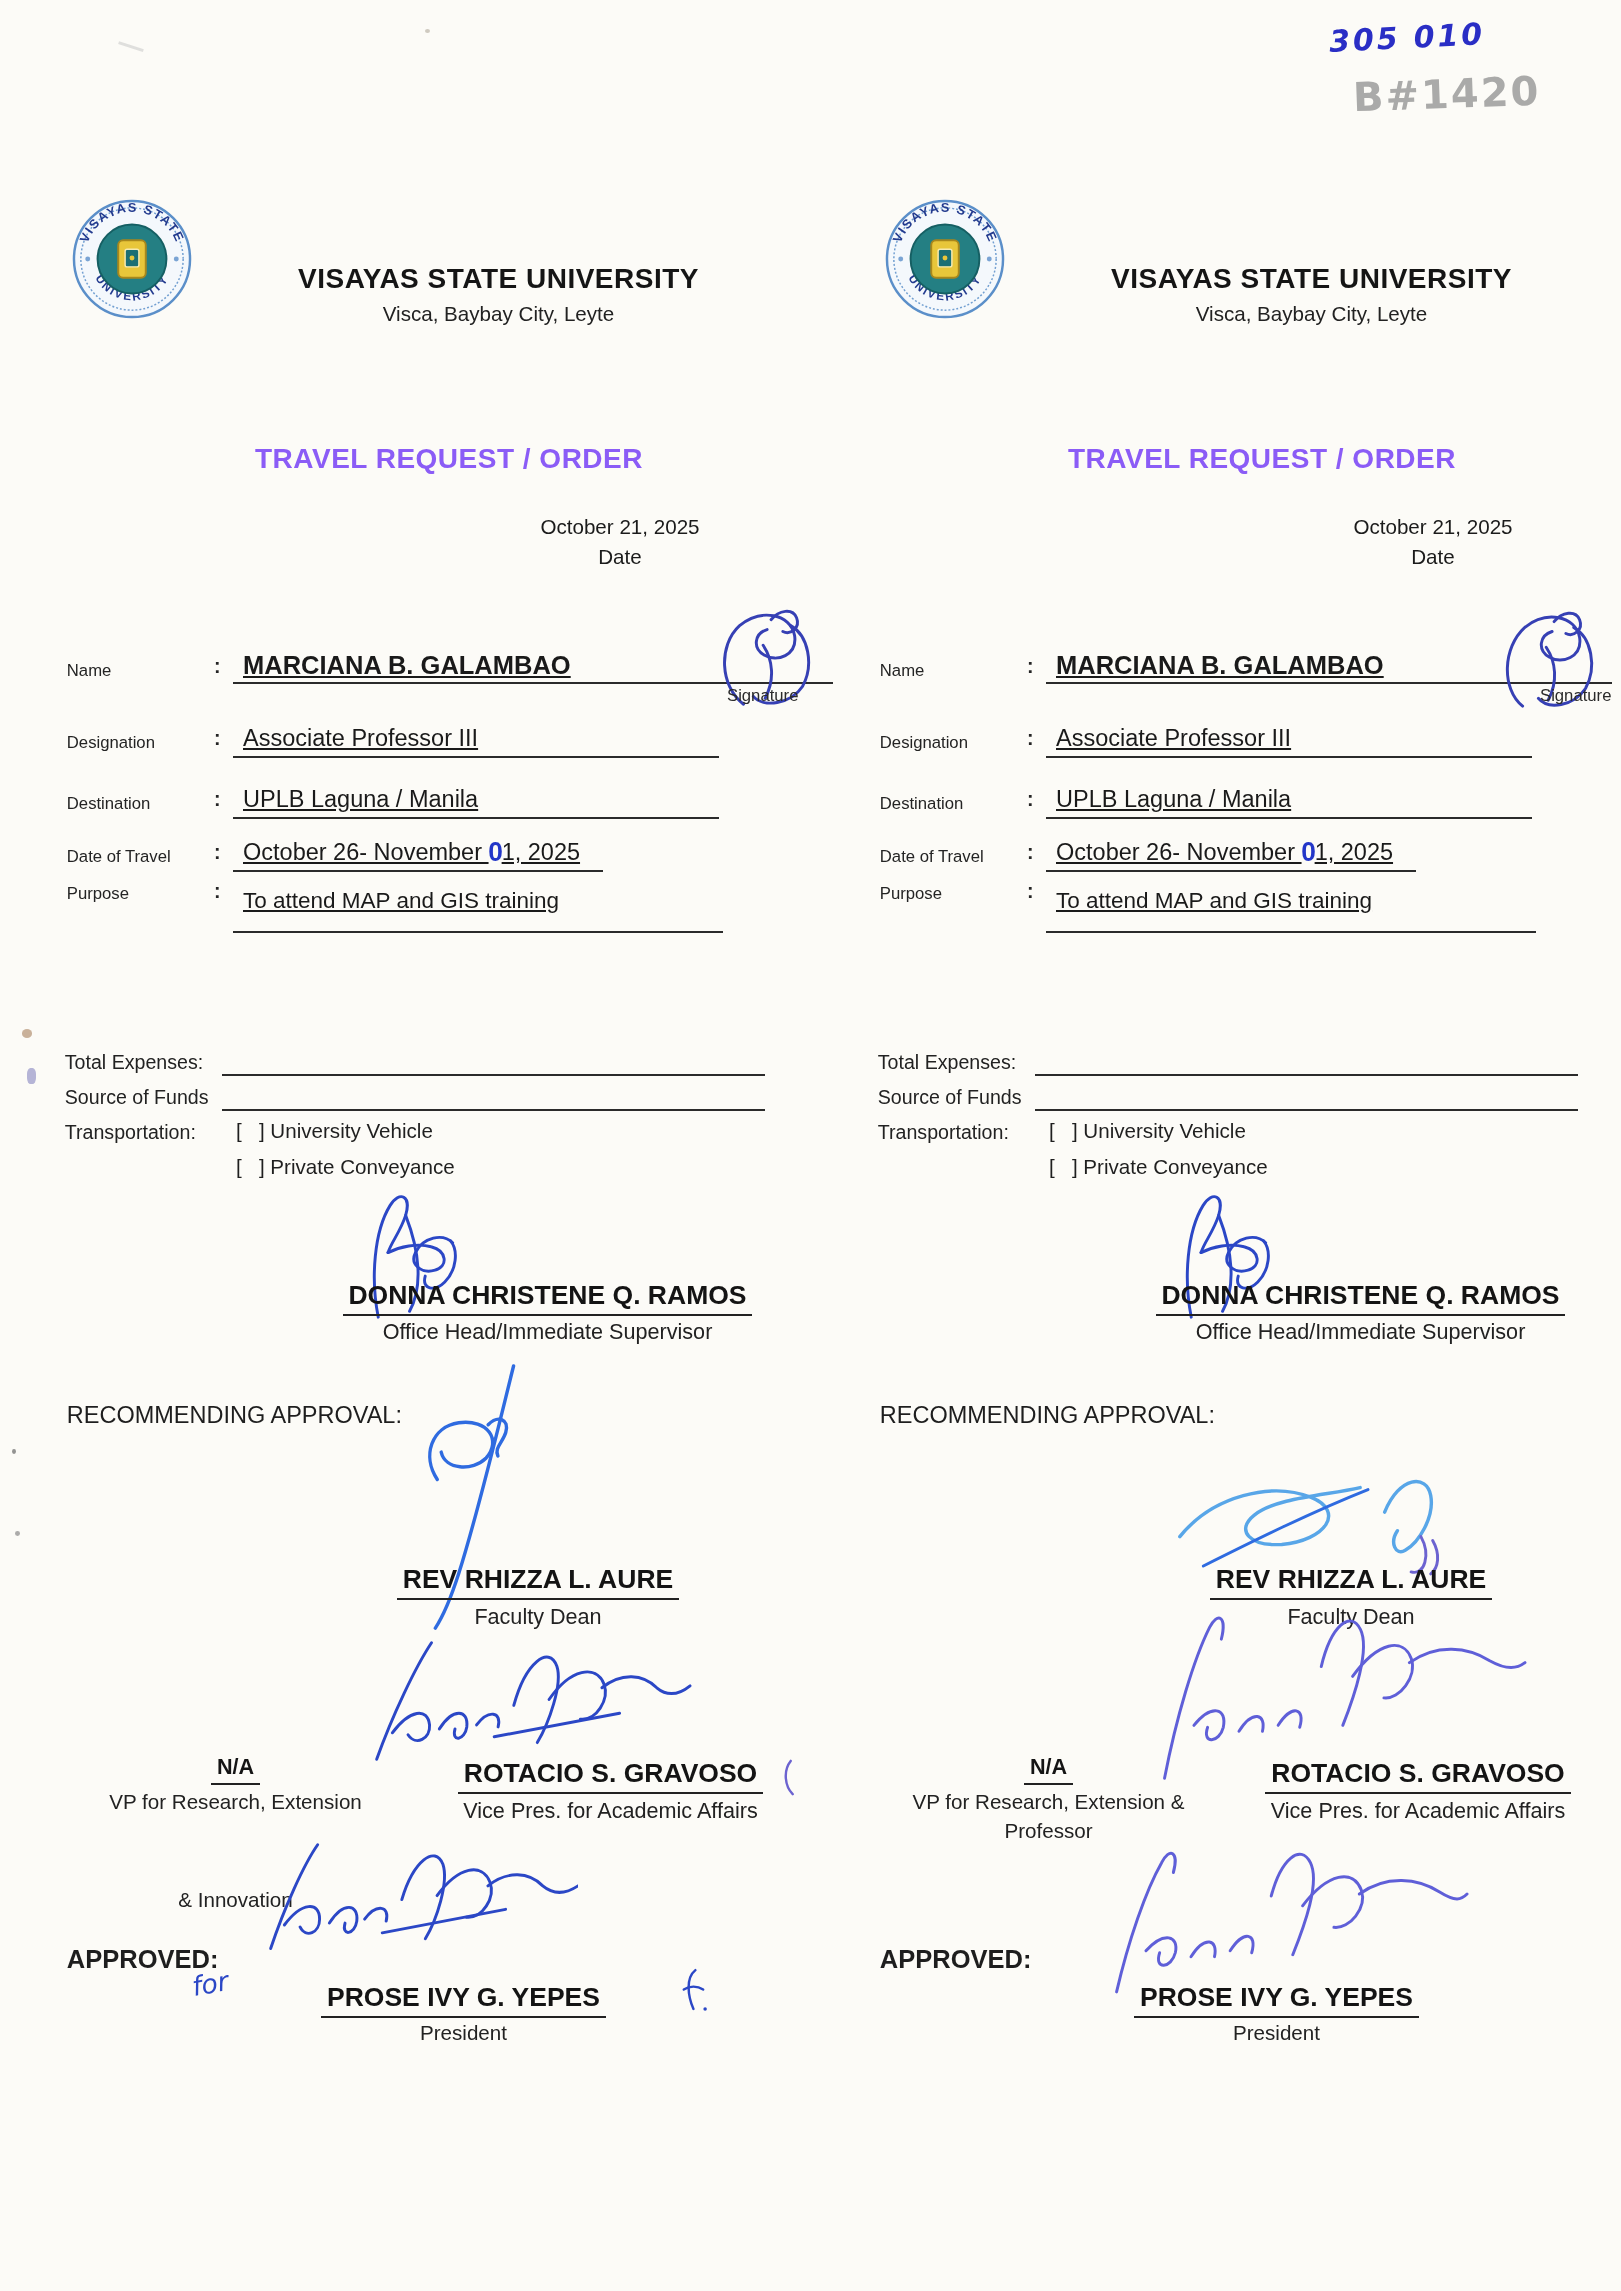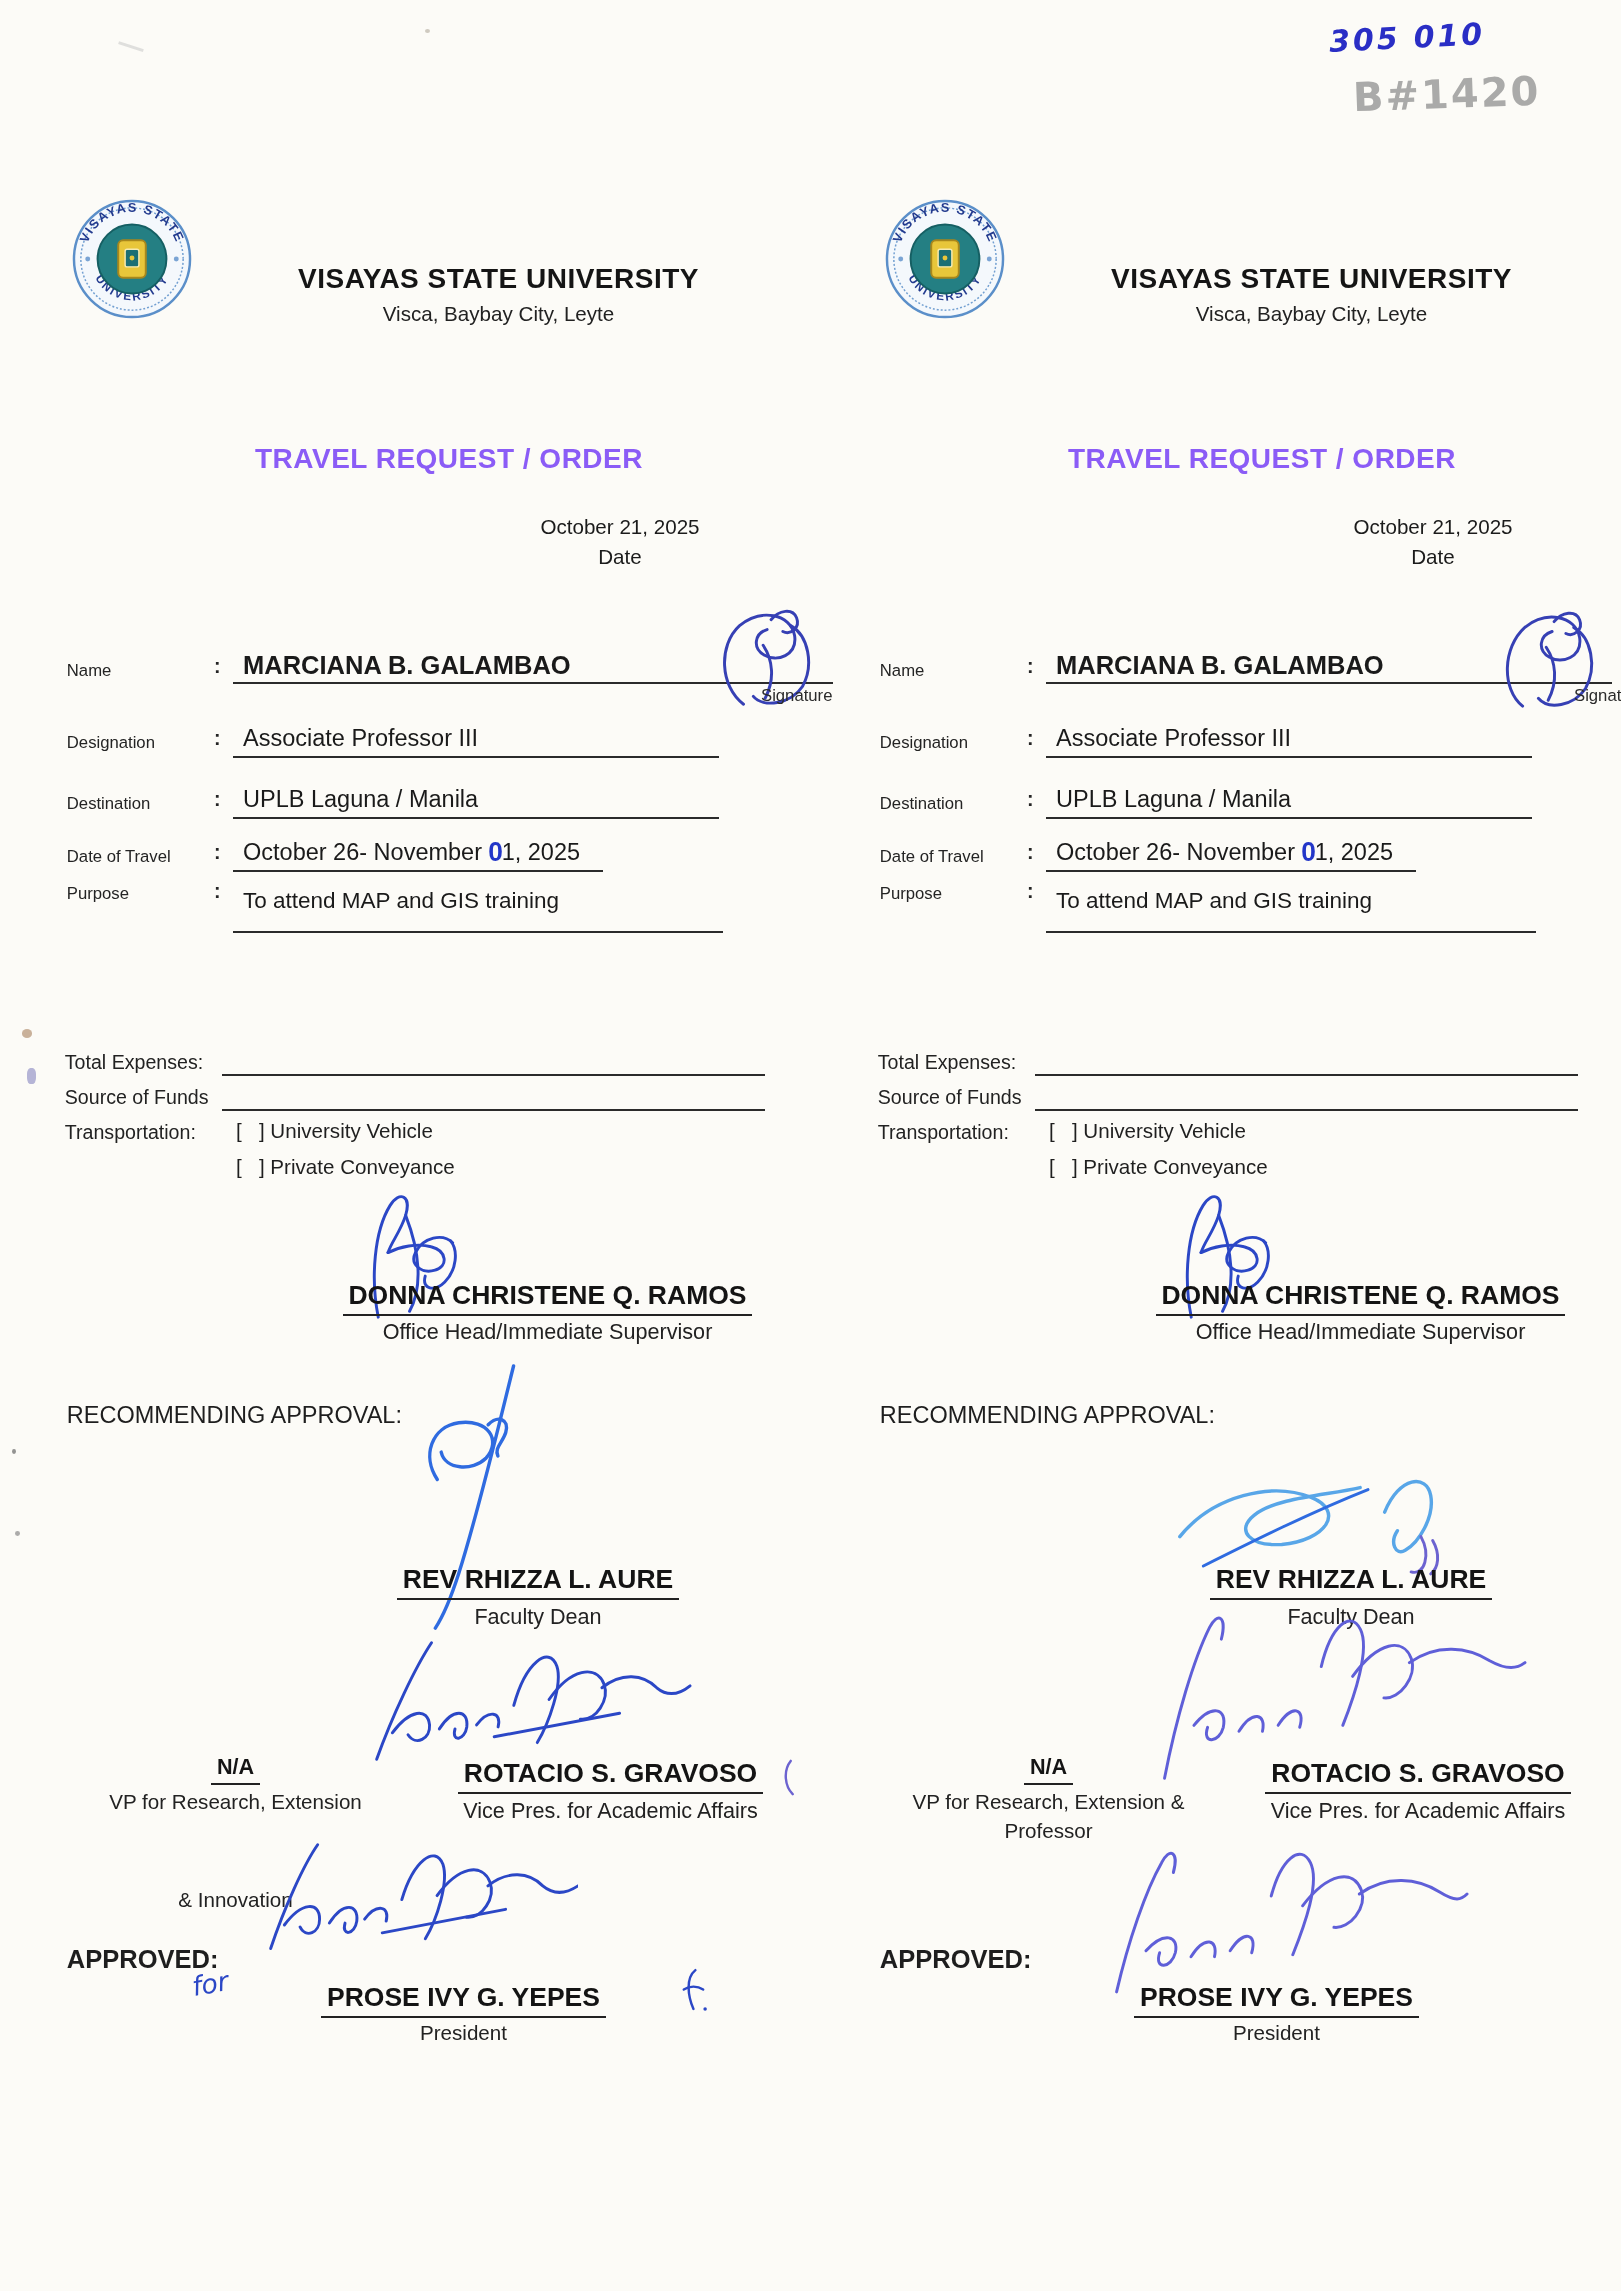--- a/index.html
+++ b/index.html
@@ -12,29 +12,29 @@
   .abs{position:absolute;white-space:nowrap;}
   .logo{position:absolute;left:14.7px;top:199px;width:120px;height:120px;}
   .uni-name{position:absolute;left:118px;top:263px;width:647px;text-align:center;font-weight:bold;font-size:28px;letter-spacing:0.5px;color:#151515;}
   .uni-addr{position:absolute;left:118px;top:302px;width:647px;text-align:center;font-size:20.6px;color:#222;}
   .form-title{position:absolute;left:98px;top:443px;width:588px;text-align:center;font-weight:bold;font-size:28px;letter-spacing:0.5px;color:#8b5cf6;}
   .date-val{position:absolute;left:421px;top:515px;width:284px;text-align:center;font-size:20.6px;}
   .date-lbl{position:absolute;left:421px;top:545px;width:284px;text-align:center;font-size:20.6px;}
 
   .lbl{position:absolute;left:9.8px;font-size:16.7px;color:#242424;}
   .colon{position:absolute;left:157px;font-size:19.6px;font-weight:bold;color:#242424;}
-  .val{position:absolute;left:186px;font-size:23.5px;color:#1a1a1a;white-space:nowrap;}
+  .val{position:absolute;left:186px;font-size:23.5px;color:#1a1a1a;white-space:nowrap;text-decoration:underline;}
   .name-val{font-weight:bold;font-size:25.5px;}
   .uline{position:absolute;left:176px;border-bottom:2.9px solid #2b2b2b;height:33px;}
   .u-name{width:600px;}
   .copy-right .u-name{width:566px;}
   .sig{position:absolute;}
   .sig-name{left:655px;top:604px;}
   .copy-right .sig-name{left:627px;}
-  .sig-lbl{position:absolute;left:670px;top:686px;font-size:16.7px;color:#2b2b2b;margin-left:34px;}
+  .sig-lbl{position:absolute;left:670px;top:686px;font-size:16.7px;color:#2b2b2b;}
 
   .exp-lbl{position:absolute;left:7.8px;font-size:19.6px;color:#222;}
   .exp-line{position:absolute;left:165px;border-bottom:2.9px solid #2b2b2b;height:31px;width:543px;}
   .opt{position:absolute;left:179px;font-size:20.6px;color:#1f1f1f;}
 
   .cname{position:absolute;text-align:center;font-weight:bold;font-size:26.5px;color:#141414;white-space:nowrap;}
   .uspan{display:inline-block;border-bottom:2.9px solid #222;padding:0 5.9px 2.9px;}
   .ctitle{position:absolute;text-align:center;font-size:21.6px;color:#222;white-space:nowrap;}
   .plain-lbl{position:absolute;left:9.8px;font-size:23.5px;color:#1e1e1e;}
   .approved{font-weight:bold;font-size:25.5px;}

